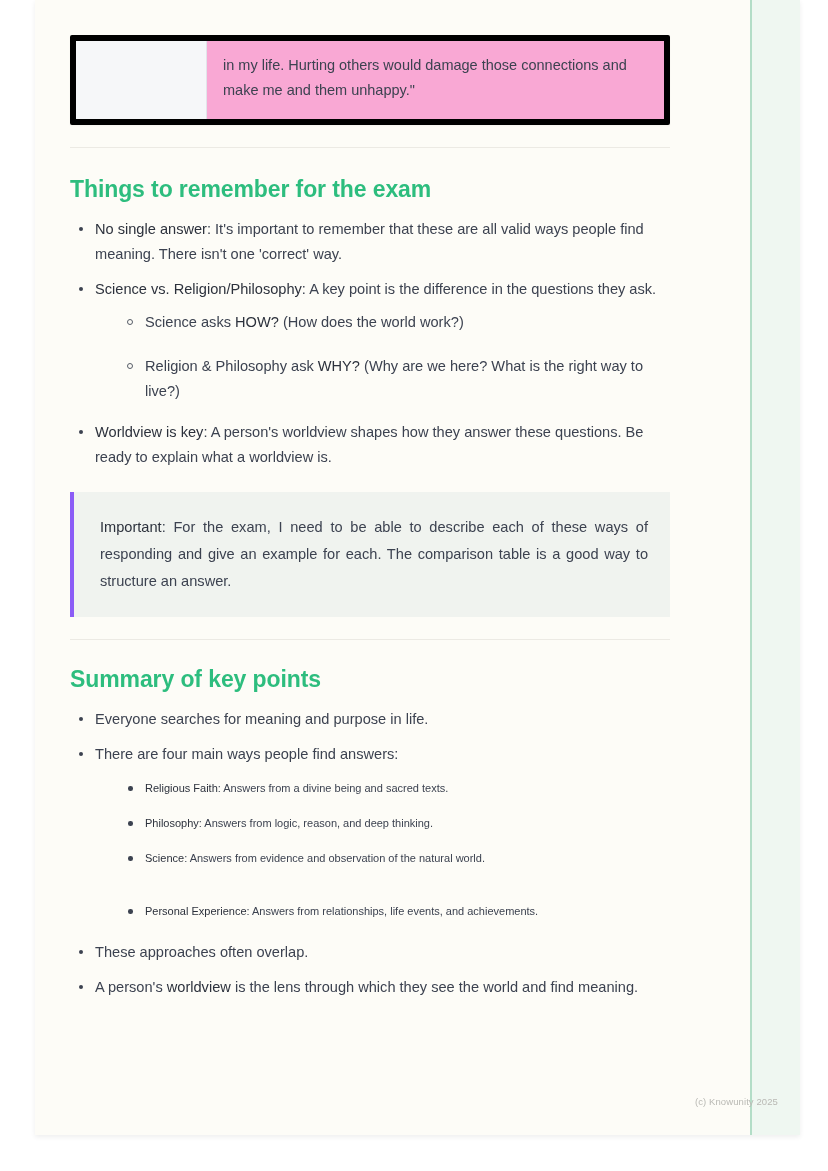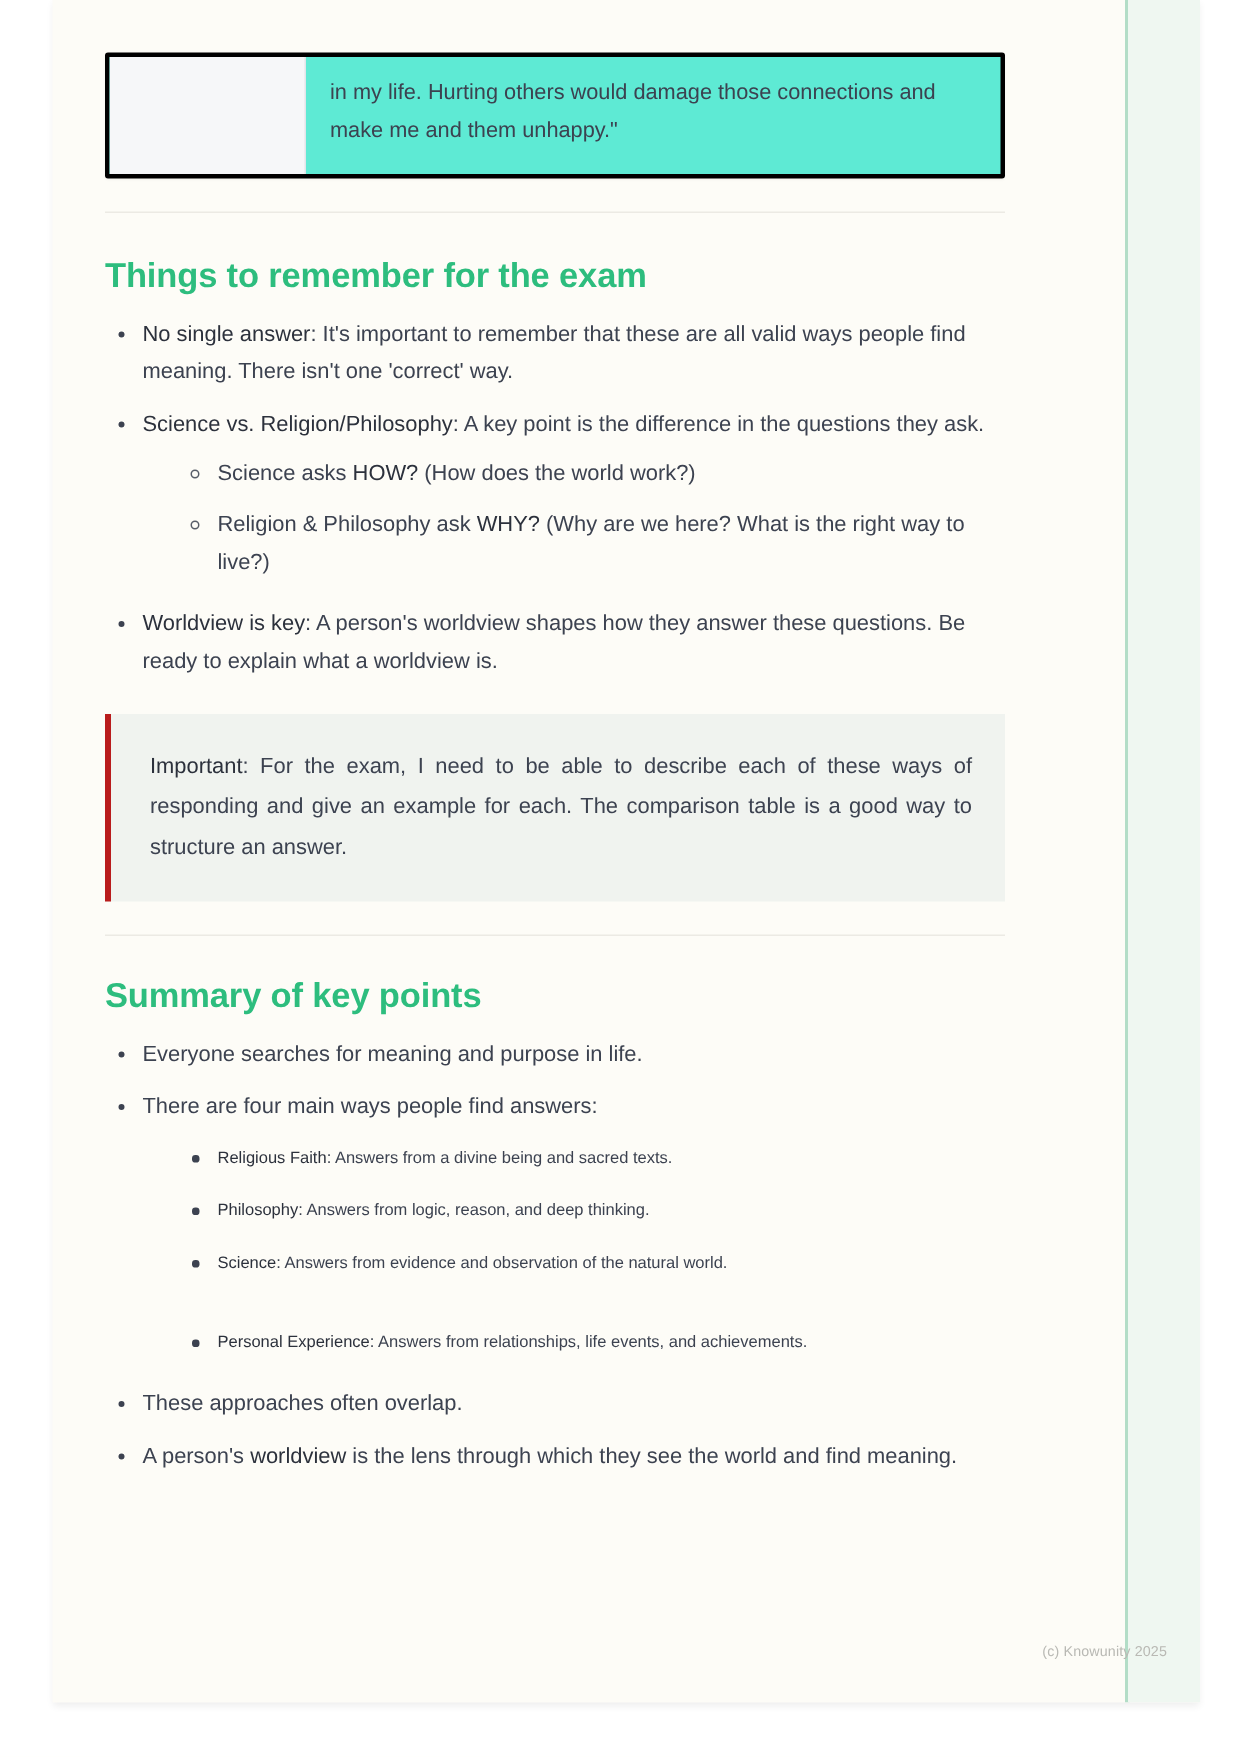--- a/index.html
+++ b/index.html
@@ -51,23 +51,23 @@
     position: absolute;
     left: 35px;
     top: 0;
     width: 600px;
   }
 
   
   .table-frag {
     margin-top: 35px;
     display: flex;
-    border: 3px solid #000000;
+    border: 6px solid #000000;
     border-radius: 2px;
-    background: #5eead4;
+    background: #f9a8d4;
     box-shadow: 0 1px 2px rgba(0,0,0,0.04);
     overflow: hidden;
   }
   .table-frag .cell-left {
     width: 130px;
     flex: 0 0 130px;
     border-right: 1px solid #e2e5ea;
     background: #f6f7f9;
   }
   .table-frag .cell-right {
@@ -124,21 +124,21 @@
   ul.nested-hollow {
     margin-top: 8px;
     padding-left: 26px;
   }
   ul.nested-hollow li {
     position: relative;
     padding-left: 24px;
     font-size: 14.6px;
     line-height: 25px;
     color: #3c4250;
-    margin-bottom: 9px;
+    margin-bottom: 19px;
   }
   ul.nested-hollow li::before {
     content: "";
     position: absolute;
     left: 6px;
     top: 9px;
     width: 4px;
     height: 4px;
     border-radius: 50%;
     border: 1.2px solid #575d68;
@@ -170,21 +170,21 @@
     background: #3c4250;
   }
   ul.nested-disc li:last-child { margin-bottom: 0; margin-top: 28px; }
 
   b, strong, .b { font-weight: normal; color: #2c313c; }
 
   
   .callout {
     margin-top: 22px;
     background: #f0f3ef;
-    border-left: 4px solid #b91c1c;
+    border-left: 4px solid #8b5cf6;
     padding: 22px 22px 22px 26px;
   }
   .callout p {
     margin: 0;
     font-size: 14.6px;
     line-height: 27px;
     color: #3c4250;
     text-align: justify;
   }
 

